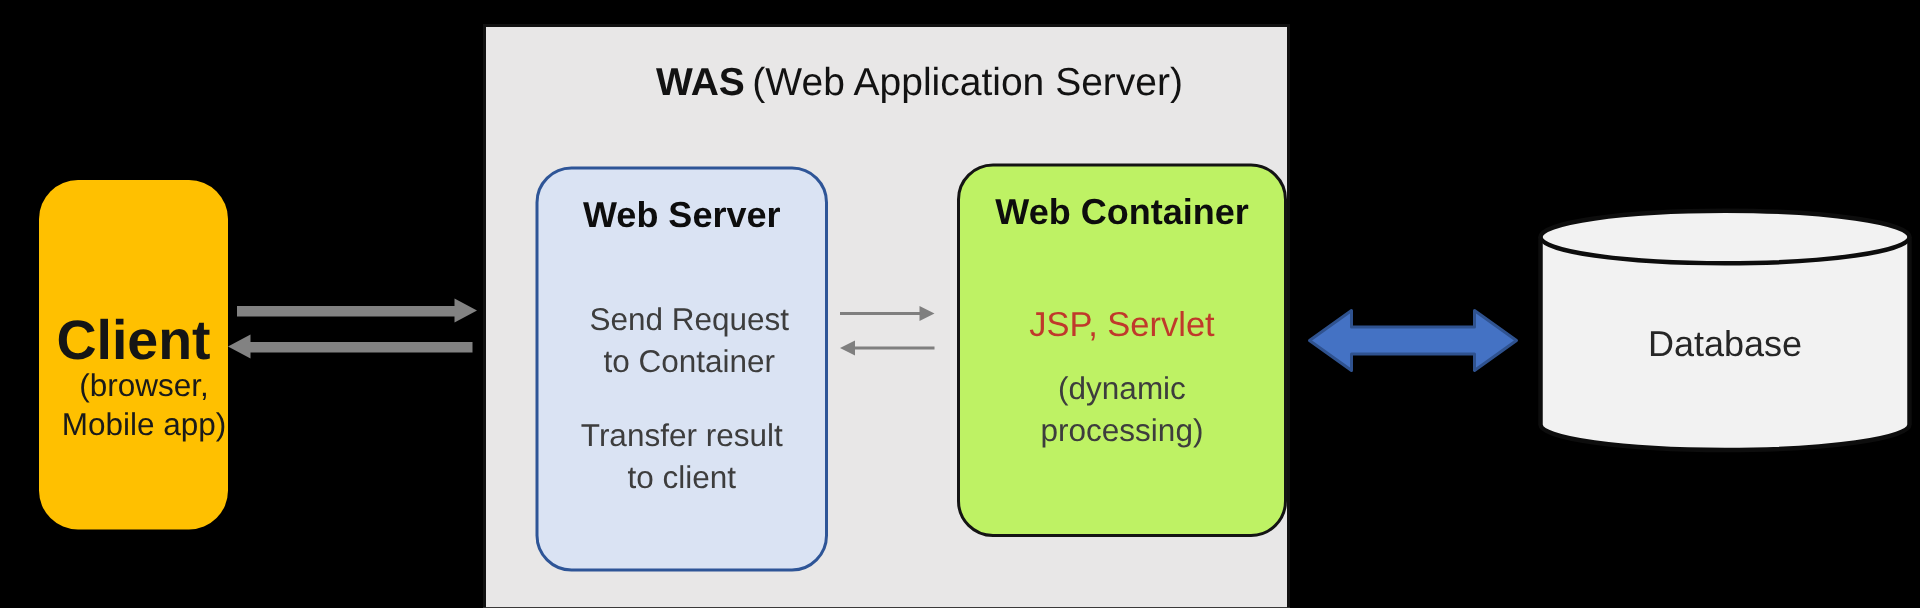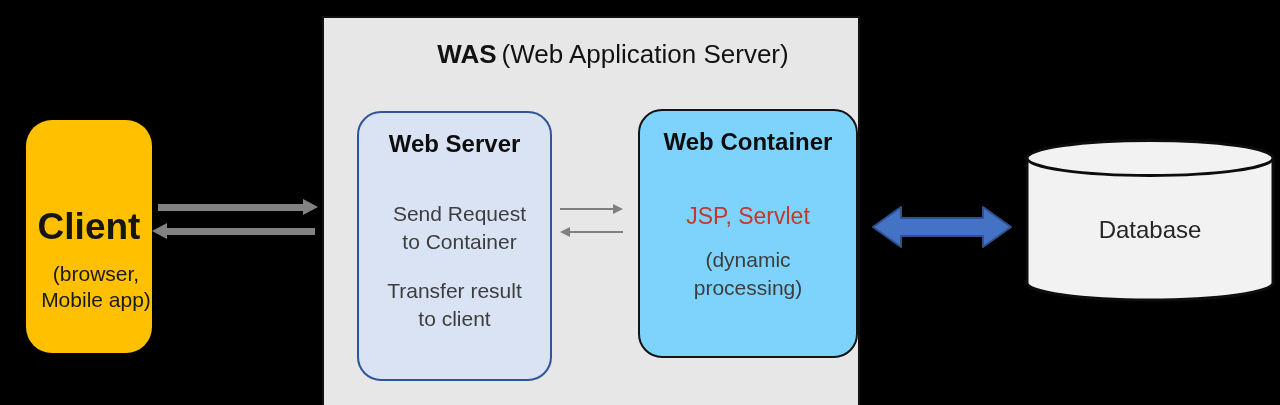--- a/index.html
+++ b/index.html
@@ -8,38 +8,38 @@
     font-family:"Liberation Sans","DejaVu Sans",sans-serif;
   }
   .multiline{white-space:pre-line;}
 
   
   .client-box{
     position:absolute;left:26px;top:120px;width:126px;height:233px;
     background:#ffc000;box-sizing:border-box;padding-top:88px;text-align:center;border-radius:26px;
   }
   .client-title{font-size:37px;font-weight:bold;color:#151515;line-height:1;}
-  .client-sub{margin-top:16px;font-size:21px;color:#1a1a1a;line-height:1.24;padding-left:14px;}
+  .client-sub{font-size:21px;color:#1a1a1a;line-height:1.24;padding-left:14px;}
 
   
   .was-panel{
     position:absolute;left:322px;top:16px;width:538px;height:393px;
     background:#e8e7e7;border:2px solid #111;box-sizing:border-box;padding-left:44px;
   }
   .was-title{text-align:center;padding-top:21px;font-size:26px;color:#121212;}
   .was-title .bold{font-weight:bold;margin-right:5px;}
 
   .node{position:absolute;box-sizing:border-box;text-align:center;border-radius:24px;}
   .web-server{
     left:33px;top:93px;width:195px;height:270px;
     background:#dae3f3;border:2px solid #2e5597;
   }
   .web-container{
     left:314px;top:91px;width:220px;height:249px;
-    background:#7dd3fc;border:2px solid #141414;
+    background:#bef264;border:2px solid #141414;
   }
   .node-title{margin-top:17px;font-size:24px;font-weight:bold;color:#0d0d0d;}
   .node-body{font-size:21px;color:#3d3d3d;line-height:1.32;}
   .web-server .node-body.first{margin-top:42px;margin-left:10px;}
   .web-server .node-body.second{margin-top:22px;}
   .tech-label{margin-top:47px;font-size:23px;color:#c0392b;}
   .web-container .node-body{margin-top:16px;}
 
   
   .garrow{position:absolute;}

